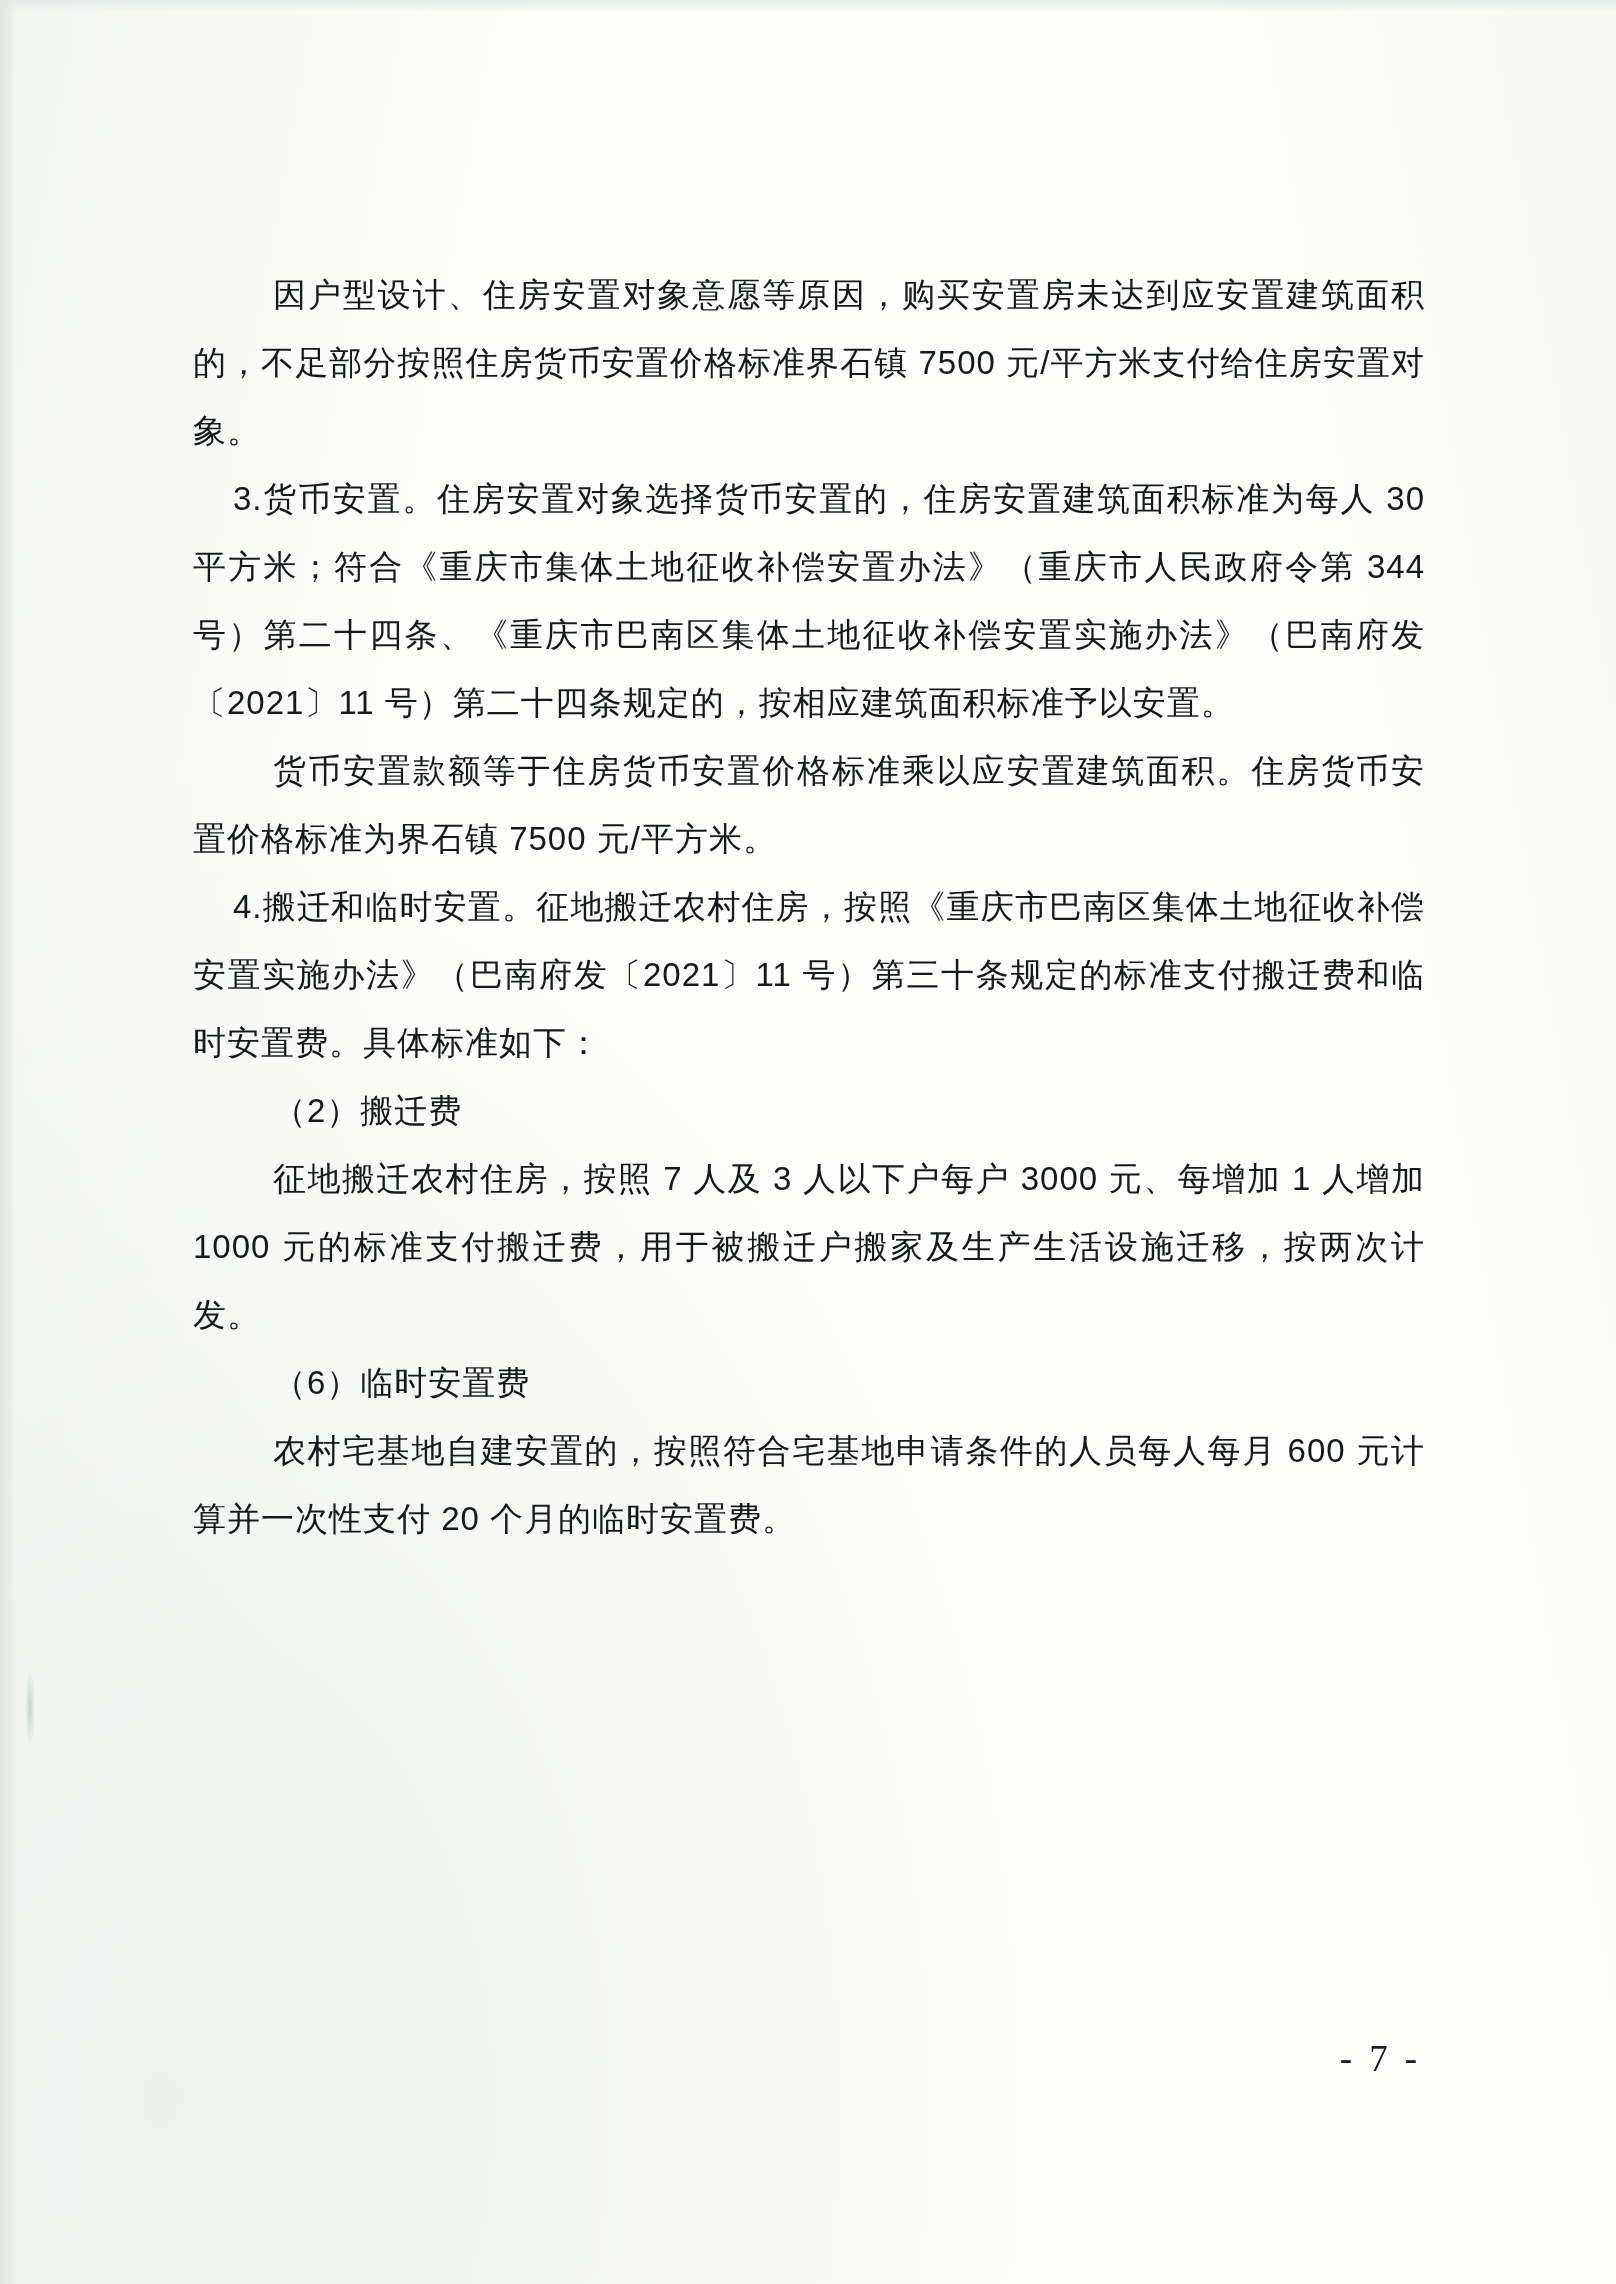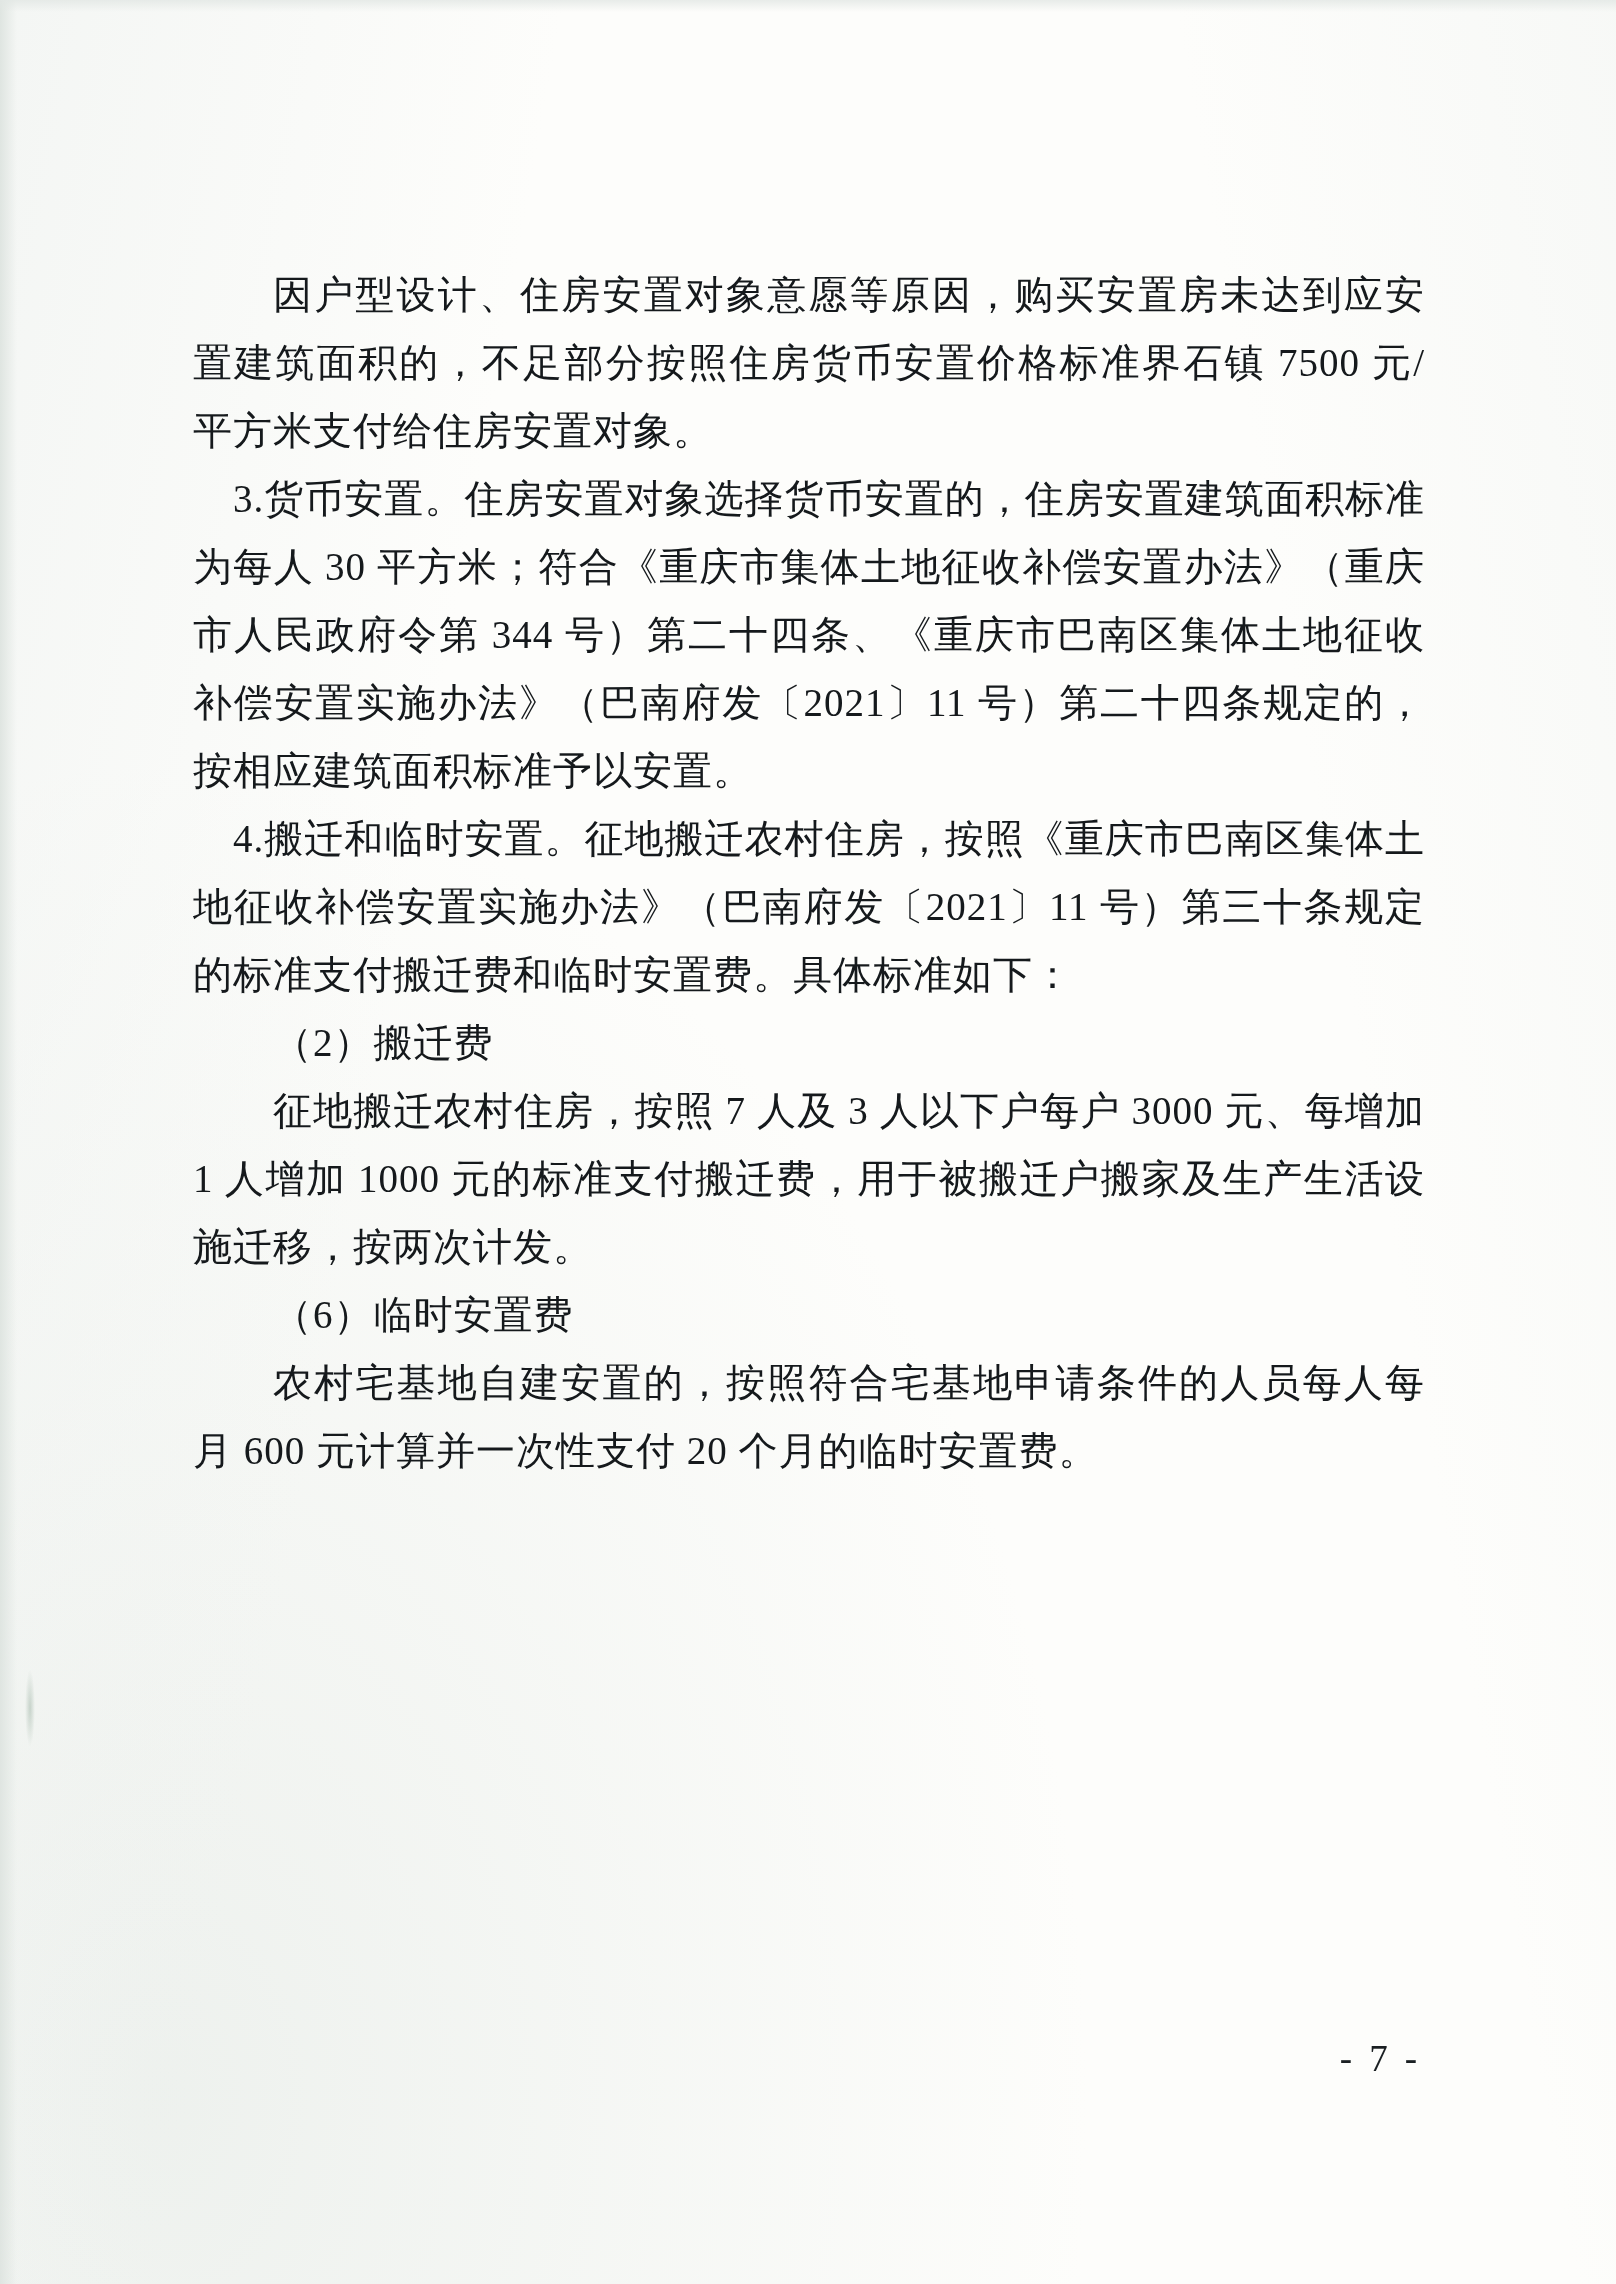--- a/index.html
+++ b/index.html
@@ -52,27 +52,27 @@
 
   .content {
     position: absolute;
     left: 193px;
     top: 261px;
     width: 1232px;
   }
 
   p.para {
     margin: 0 0 0 0;
-    font-size: 39px;
+    font-size: 33px;
     line-height: 68px;
     color: #15191c;
     text-align: justify;
     text-justify: inter-ideograph;
     letter-spacing: 1px;
-    font-family: Liberation Serif, serif;
+    font-family: Liberation Sans, sans-serif;
   }
   p.indent2 {
     text-indent: 80px;
   }
   p.indent1 {
     text-indent: 40px;
   }
 
   .page-number {
     position: absolute;
@@ -88,20 +88,21 @@
 <body>
 
 <div class="page">
   <div class="scan-edge-left"></div>
   <div class="scan-edge-top"></div>
   <div class="scan-blot"></div>
 
   <div class="content">
     <p class="para indent2">因户型设计、住房安置对象意愿等原因，购买安置房未达到应安置建筑面积的，不足部分按照住房货币安置价格标准界石镇 7500 元/平方米支付给住房安置对象。</p>
     <p class="para indent1">3.货币安置。住房安置对象选择货币安置的，住房安置建筑面积标准为每人 30 平方米；符合《重庆市集体土地征收补偿安置办法》（重庆市人民政府令第 344 号）第二十四条、《重庆市巴南区集体土地征收补偿安置实施办法》（巴南府发〔2021〕11 号）第二十四条规定的，按相应建筑面积标准予以安置。</p>
+    <p class="para indent2">货币安置款额等于住房货币安置价格标准乘以应安置建筑面积。住房货币安置价格标准为界石镇 7500 元/平方米。</p>
     <p class="para indent1">4.搬迁和临时安置。征地搬迁农村住房，按照《重庆市巴南区集体土地征收补偿安置实施办法》（巴南府发〔2021〕11 号）第三十条规定的标准支付搬迁费和临时安置费。具体标准如下：</p>
     <p class="para indent2">（2）搬迁费</p>
     <p class="para indent2">征地搬迁农村住房，按照 7 人及 3 人以下户每户 3000 元、每增加 1 人增加 1000 元的标准支付搬迁费，用于被搬迁户搬家及生产生活设施迁移，按两次计发。</p>
     <p class="para indent2">（6）临时安置费</p>
     <p class="para indent2">农村宅基地自建安置的，按照符合宅基地申请条件的人员每人每月 600 元计算并一次性支付 20 个月的临时安置费。</p>
   </div>
 
   <div class="page-number">- 7 -</div>
 </div>
 

